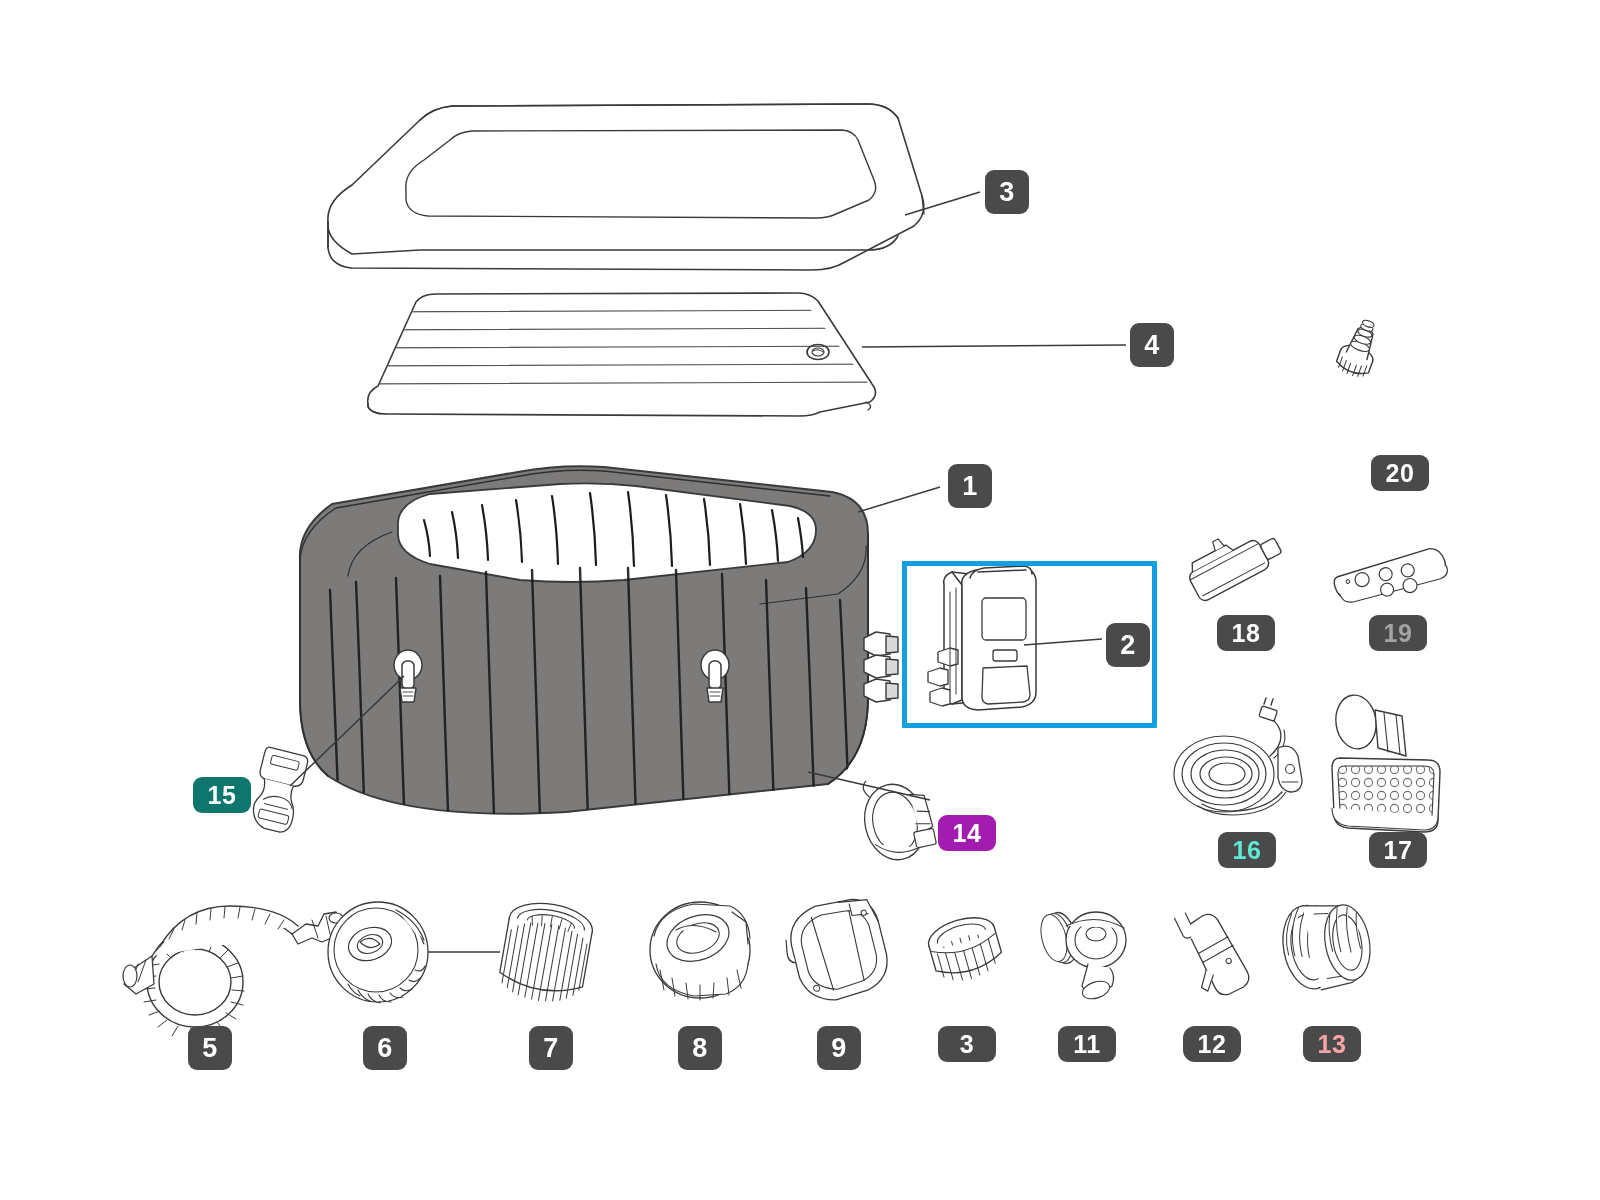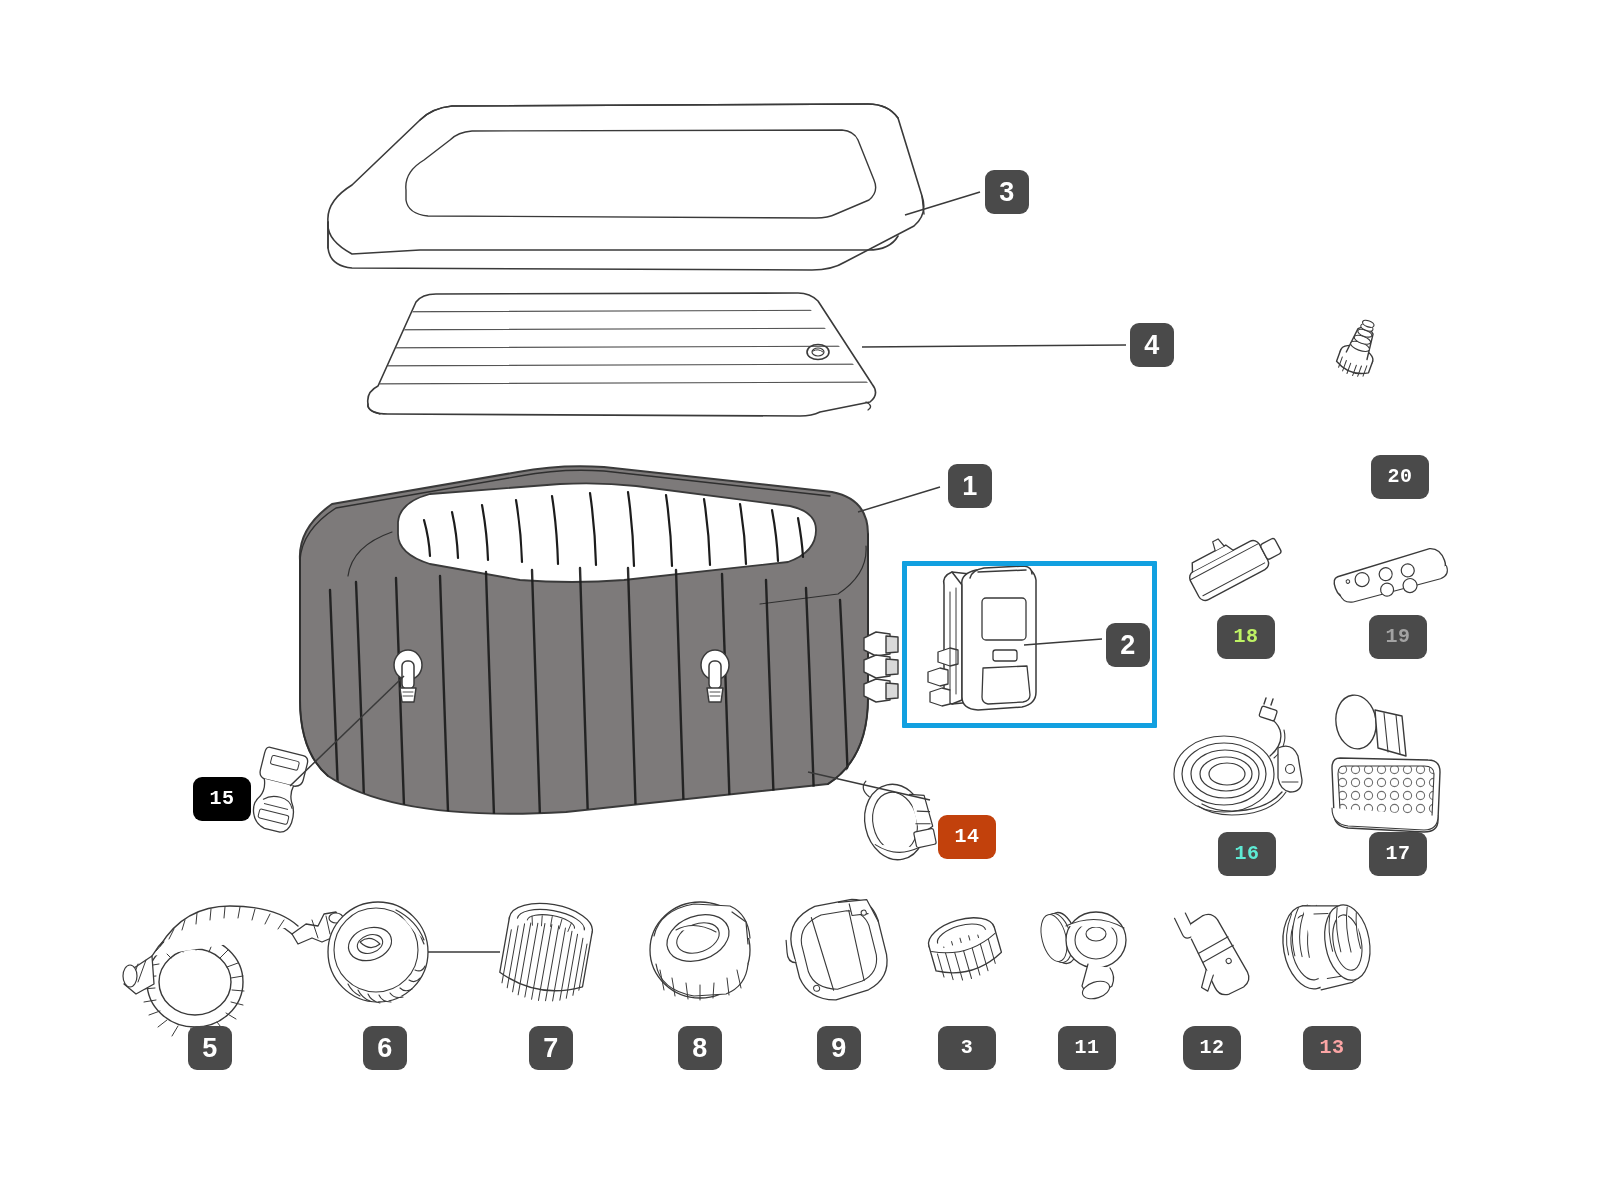--- a/index.html
+++ b/index.html
@@ -14,21 +14,21 @@
     background:#4a4a4a;color:#ffffff;
     border-radius:9px;
     font-weight:bold;
     font-family:"Liberation Sans","DejaVu Sans",sans-serif;
     letter-spacing:0.5px;
     box-sizing:border-box;
     line-height:1;
     user-select:none;
   }
   .badge.w1{width:44px;height:44px;font-size:27px;}
-  .badge.w2{width:58px;height:44px;font-size:20px;font-family:Liberation Mono, monospace;}
+  .badge.w2{width:58px;height:36px;font-size:25px;}
 
   .hl-box{
     position:absolute;
     border:5px solid #12a0e0;
     box-sizing:border-box;
     background:transparent;
     border-radius:1px;
   }
 </style>
 </head>
@@ -550,21 +550,21 @@
   <div class="badge w1" style="left: 1130px; top: 323px; background: rgb(74, 74, 74); color: rgb(255, 255, 255);">4</div>
   <div class="badge w1" style="left: 188px; top: 1026px; background: rgb(74, 74, 74); color: rgb(255, 255, 255);">5</div>
   <div class="badge w1" style="left: 363px; top: 1026px; background: rgb(74, 74, 74); color: rgb(255, 255, 255);">6</div>
   <div class="badge w1" style="left: 529px; top: 1026px; background: rgb(74, 74, 74); color: rgb(255, 255, 255);">7</div>
   <div class="badge w1" style="left: 678px; top: 1026px; background: rgb(74, 74, 74); color: rgb(255, 255, 255);">8</div>
   <div class="badge w1" style="left: 817px; top: 1026px; background: rgb(74, 74, 74); color: rgb(255, 255, 255);">9</div>
   <div class="badge w2" style="left: 938px; top: 1026px; background: rgb(74, 74, 74); color: rgb(255, 255, 255);">3</div>
   <div class="badge w2" style="left: 1058px; top: 1026px; background: rgb(74, 74, 74); color: rgb(255, 255, 255);">11</div>
   <div class="badge w2" style="left: 1183px; top: 1026px; background: rgb(74, 74, 74); color: rgb(255, 255, 255); border-radius: 12px;">12</div>
   <div class="badge w2" style="left: 1303px; top: 1026px; background: rgb(74, 74, 74); color: #fca5a5;">13</div>
-  <div class="badge w2" style="left: 938px; top: 815px; background: #c2410c; color: rgb(255, 255, 255);">14</div>
-  <div class="badge w2" style="left: 193px; top: 777px; background: #000000; color: rgb(255, 255, 255);">15</div>
+  <div class="badge w2" style="left: 938px; top: 815px; background: #a21caf; color: rgb(255, 255, 255);">14</div>
+  <div class="badge w2" style="left: 193px; top: 777px; background: #0f766e; color: rgb(255, 255, 255);">15</div>
   <div class="badge w2" style="left: 1218px; top: 832px; background: rgb(74, 74, 74); color: #5eead4;">16</div>
   <div class="badge w2" style="left: 1369px; top: 832px; background: rgb(74, 74, 74); color: rgb(255, 255, 255);">17</div>
-  <div class="badge w2" style="left: 1217px; top: 615px; background: rgb(74, 74, 74); color: #bef264;">18</div>
+  <div class="badge w2" style="left: 1217px; top: 615px; background: rgb(74, 74, 74); color: #ffffff;">18</div>
   <div class="badge w2" style="left: 1369px; top: 615px; background: rgb(74, 74, 74); color: #a3a3a3;">19</div>
   <div class="badge w2" style="left: 1371px; top: 455px; background: rgb(74, 74, 74); color: rgb(255, 255, 255);">20</div>
 
 </div>
 
 </body></html>

